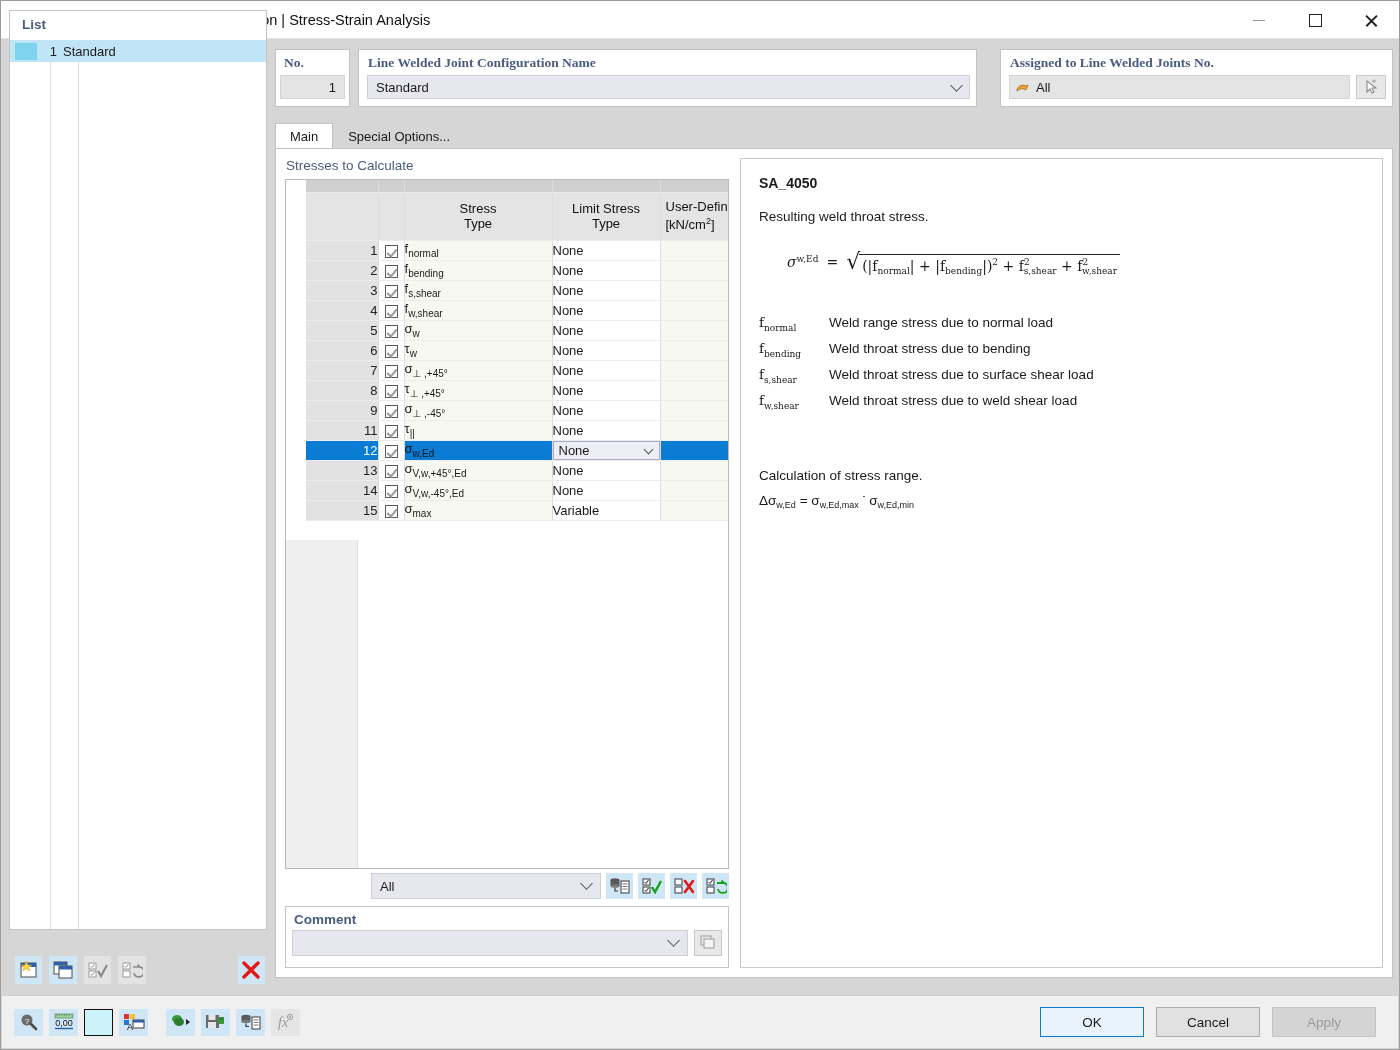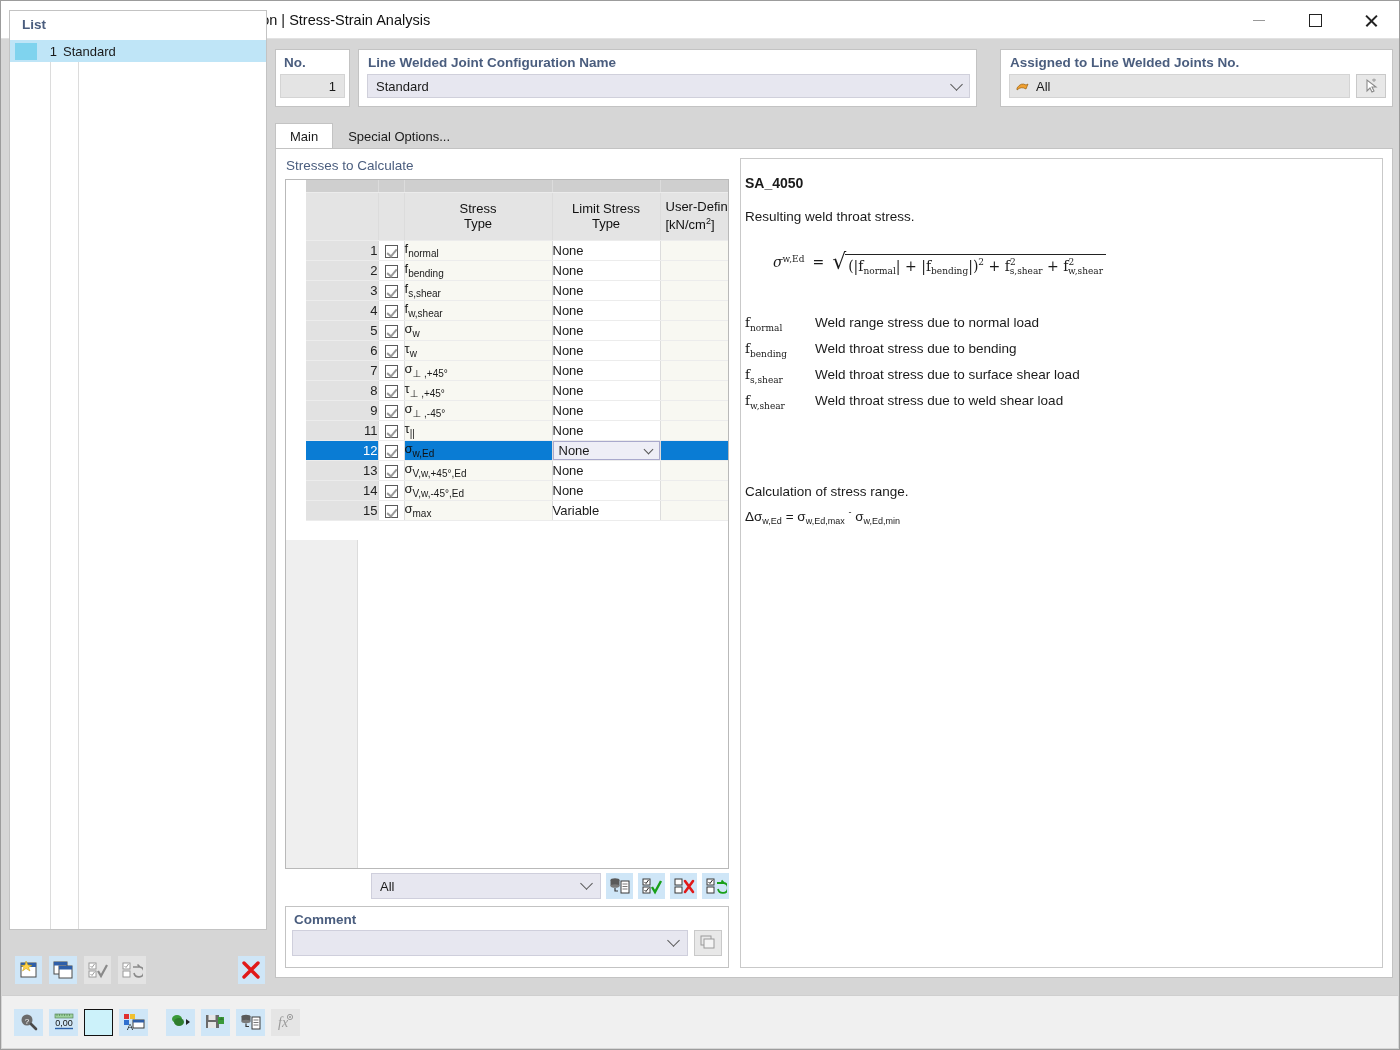--- a/index.html
+++ b/index.html
@@ -58,20 +58,21 @@
   .max-glyph { width: 13px; height: 13px; border: 1.6px solid #222; }
   .close-glyph { position: relative; width: 15px; height: 15px; }
   .close-glyph:before, .close-glyph:after {
     content:''; position:absolute; left:0; top:7px; width:15px; height:1.6px; background:#222;
   }
   .close-glyph:before { transform: rotate(45deg); }
   .close-glyph:after  { transform: rotate(-45deg); }
   .panel-label {
     font-weight: bold; color: #4a5d7e; font-size: 13.5px;
     padding: 6px 10px 4px 10px;
+    font-family: Liberation Serif, serif;
   }
   .list-panel {
     position: absolute; left: 8px; top: 9px; width: 258px; height: 920px;
     background: #fff; border: 1px solid #c3c3c3;
   }
   .list-header { font-weight: bold; color:#4a5d7e; font-size:13.5px; padding:6px 0 5px 12px; }
   .list-row {
     display: flex; align-items: center; height: 22px; background:#bfe5f7;
   }
   .list-swatch { width: 22px; height: 17px; background:#7fd3ee; margin-left:5px; }
@@ -211,38 +212,38 @@
   }
   .comment-field .chev { position:absolute; right:9px; top:8px; }
   .comment-btn {
     width:28px; margin-left:6px; background:#e8e8e8; border:1px solid #c9c9c9;
     display:flex; align-items:center; justify-content:center;
   }
 
   
   .info {
     position:absolute; left:464px; top:9px; right:9px; bottom:9px;
-    background:#fff; border:1px solid #c9c9c9; padding: 16px 4px;
+    background:#fff; border:1px solid #c9c9c9; padding: 16px 18px;
   }
   .info-code { font-weight:bold; font-size:14px; margin-bottom:18px; }
   .info-desc { font-size:13.5px; margin-bottom:30px; }
   .formula {
     font-family: "DejaVu Serif", serif; font-size:14px; margin: 12px 0 38px 28px;
     display:flex; align-items:flex-start; white-space:nowrap;
   }
   .fsym { font-style: italic; }
   sub { font-size: 9px; font-style: normal; }
   sup { font-size: 9px; }
   .sqrt { display:inline-flex; align-items:flex-start; }
   .sqrt-sign { font-size: 22px; line-height:16px; margin-right:-1px; }
   .sqrt-bar { border-top:1px solid #222; padding: 2px 3px 0 3px; }
   .legend { margin-top: 4px; }
   .legend-row { display:flex; align-items:baseline; margin-bottom:7px; font-size:13.5px; }
   .legend-sym { width:70px; flex:none; font-family:"DejaVu Serif", serif; }
-  .info-para { margin-top: 72px; font-size:13.5px; line-height:20px; }
+  .info-para { margin-top: 56px; font-size:13.5px; line-height:20px; }
 
   
   .list-toolbar {
     position:absolute; left:14px; top:955px; width:250px; height:32px; display:flex; gap:7px;
   }
   .ltbtn { width:30px; height:28px; background:#cfe6f7; display:flex; align-items:center; justify-content:center; }
   .ltbtn.dim { background:#e3e3e3; }
   .ltbtn.del { margin-left:85px; background:#cfe6f7; }
 
   
@@ -685,15 +686,20 @@
         </svg>
       </div>
       <div class="sbtn dim">
         <svg width="22" height="18" viewBox="0 0 22 18">
           <text x="3" y="14" font-size="14" font-style="italic" fill="#9a9a9a" font-family="Liberation Serif">fx</text>
           <circle cx="15" cy="4" r="2.6" fill="none" stroke="#9a9a9a" stroke-width="1"></circle>
           <circle cx="15" cy="4" r="1" fill="#9a9a9a"></circle>
         </svg>
       </div>
     </div>
+    <div class="dlg-buttons">
+      <div class="dbtn primary">OK</div>
+      <div class="dbtn">Cancel</div>
+      <div class="dbtn disabled">Apply</div>
+    </div>
   </div>
 
 </div>
 
 </body></html>

